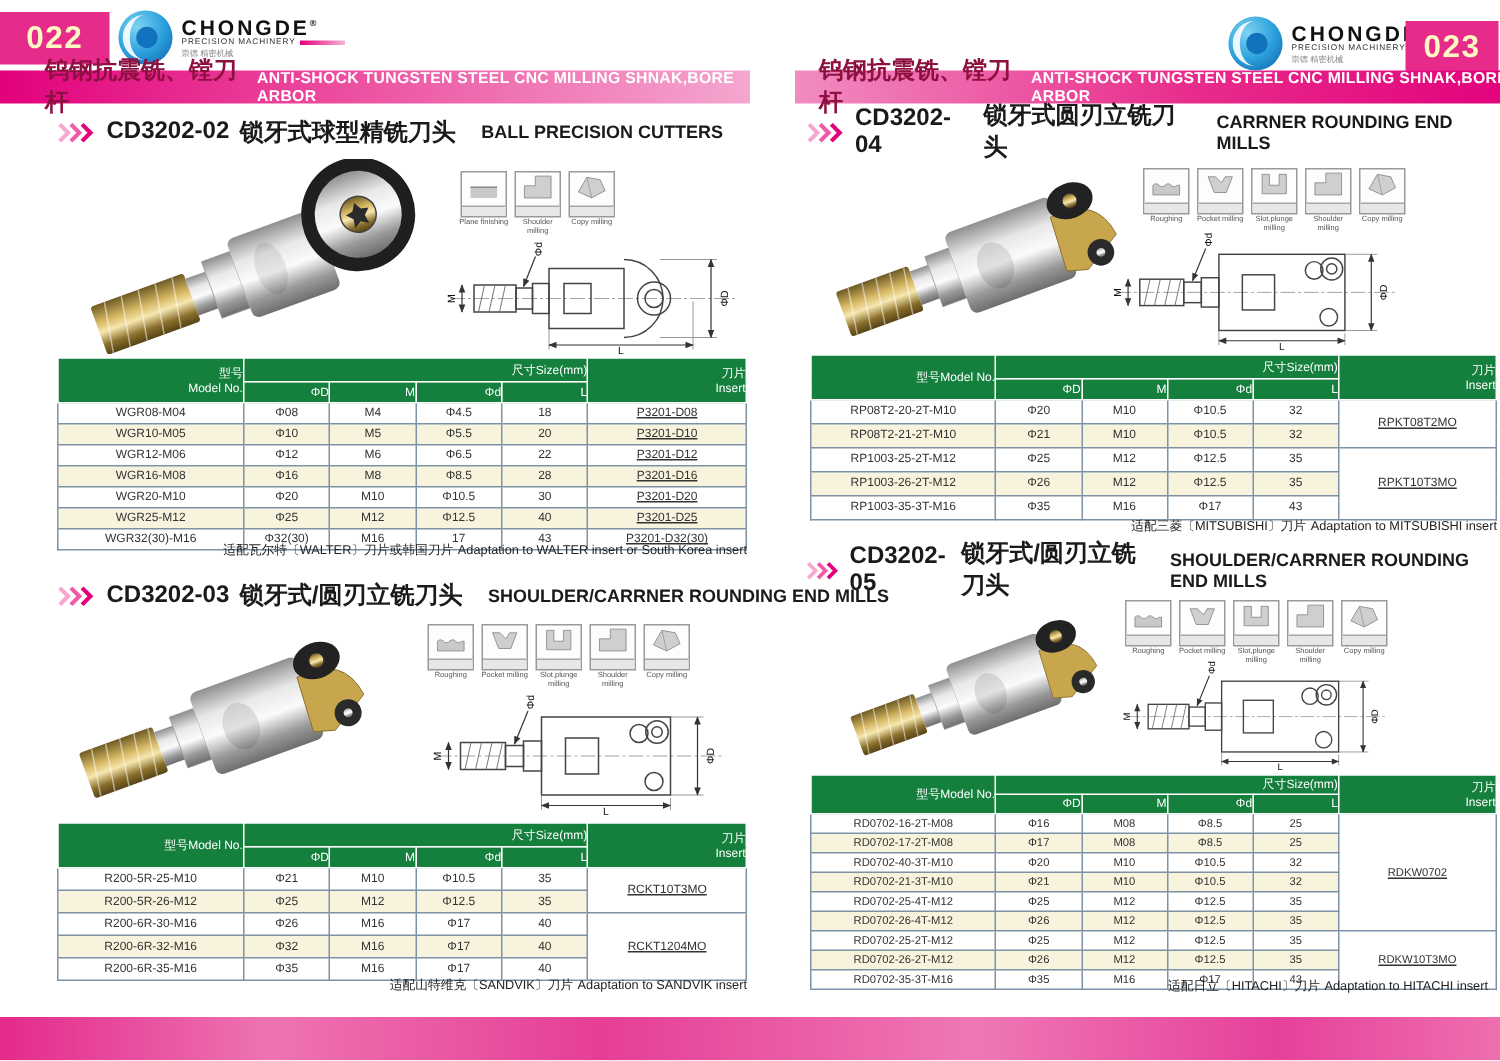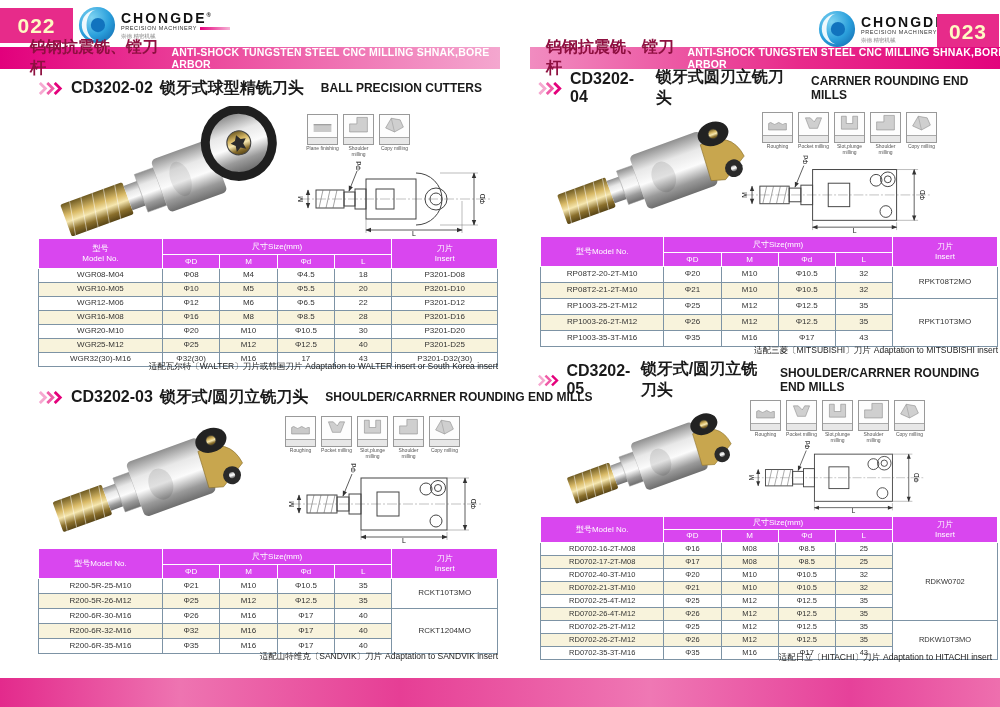--- a/index.html
+++ b/index.html
@@ -49,26 +49,26 @@
   .dwg .ol line{stroke:#666;stroke-width:.6;}
   .dwg .dm{stroke:#333;stroke-width:.8;fill:none;}
   .dwg .thin{stroke:#777;stroke-width:.5;}
   .dwg .dl{font-size:7px;fill:#111;text-anchor:middle;font-family:"Liberation Sans",sans-serif;}
 
   
   .photo svg{width:100%;height:100%;}
 
   
   .tablebox table{border-collapse:collapse;width:100%;table-layout:fixed;}
-  .tablebox th{background:#d946ef;color:#fff;font-weight:normal;border:1px solid #fff;
-               font-size:8px;line-height:1.2;padding:0;text-align:center;}
+  .tablebox th{background:#15803d;color:#fff;font-weight:normal;border:1px solid #fff;
+               font-size:8px;line-height:1.2;padding:0;text-align:right;}
   .tablebox td{border:1px solid #7d93a5;font-size:8px;color:#333;text-align:center;
                line-height:1.05;padding:0;background:#fff;}
   .tablebox tr.alt td{background:#f8f3dc;}
-  .tablebox td.ins{background:#fff;}
+  .tablebox td.ins{background:#fff;text-decoration:underline;}
   .t1 thead tr:first-child th{height:15px;} .t1 thead tr:last-child th{height:13px;} .t1 tbody td{height:13px;}
   .t2 thead tr:first-child th{height:15px;} .t2 thead tr:last-child th{height:13px;} .t2 tbody td{height:14px;}
   .t3 thead tr:first-child th{height:15px;} .t3 thead tr:last-child th{height:13px;} .t3 tbody td{height:15px;}
   .t4 thead tr:first-child th{height:12px;} .t4 thead tr:last-child th{height:12px;}
   .t4 tbody td{height:12px;font-size:7.5px;}
 
   .note{font-size:8.5px;color:#222;text-align:right;}
   .note .nz{margin-right:3px;}
 
   .footer-band{background:linear-gradient(90deg,#e32a8c 0%,#ee74b1 18%,#e63e95 40%,#ef78b4 65%,#e6419a 85%,#ee6fae 100%);}

